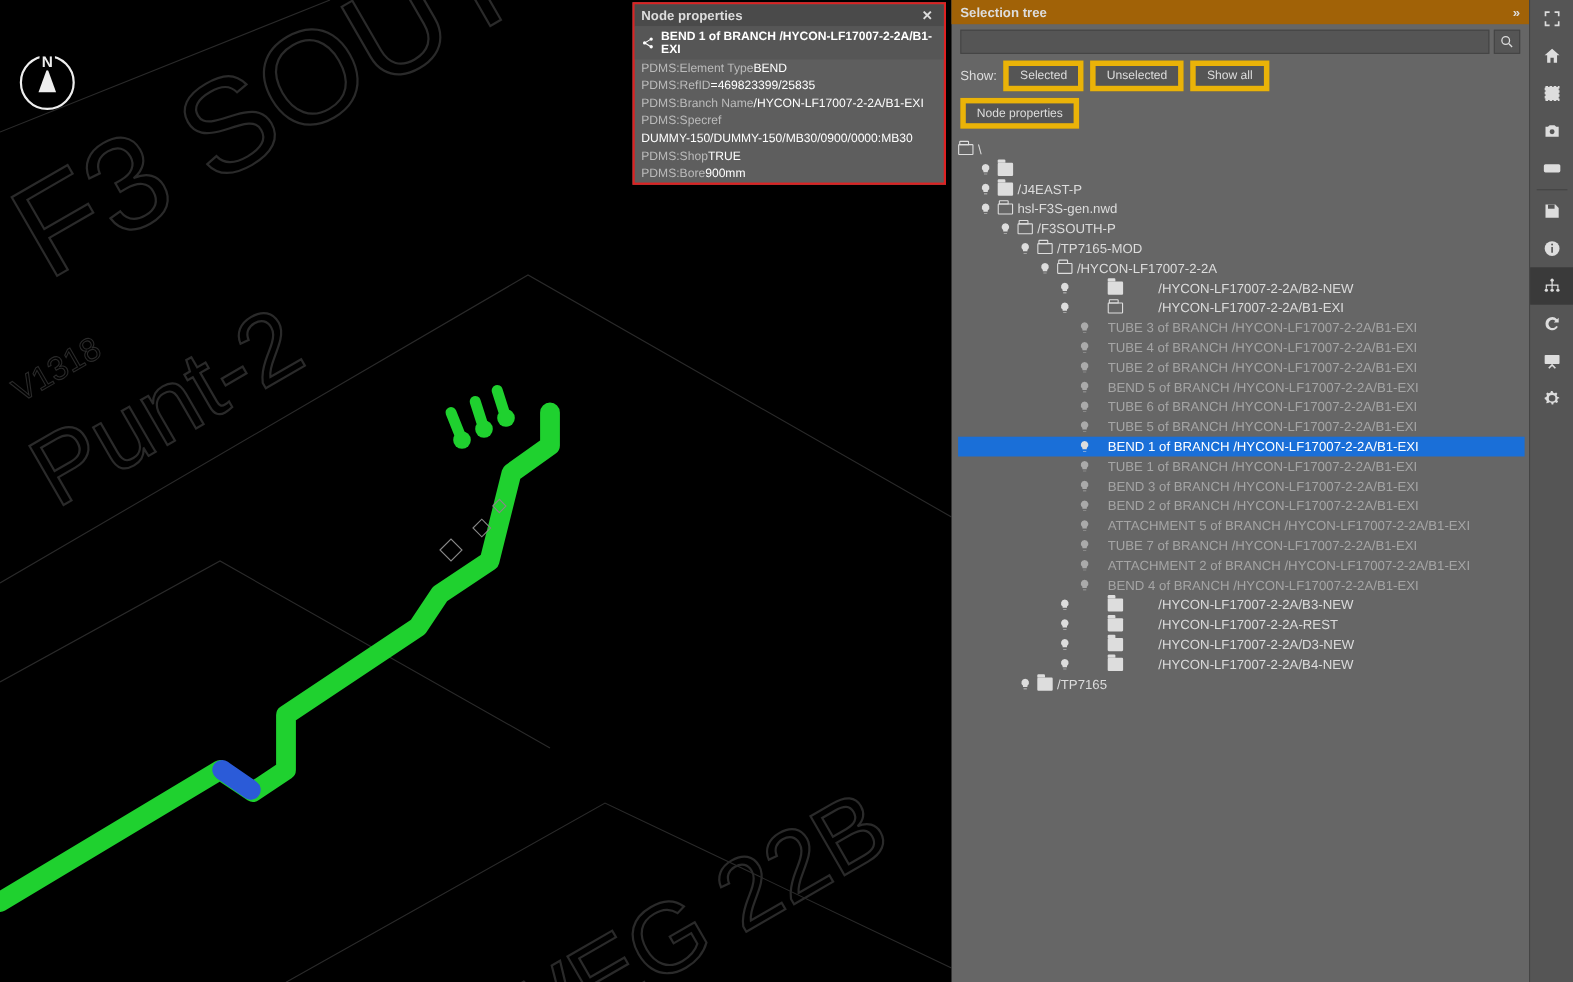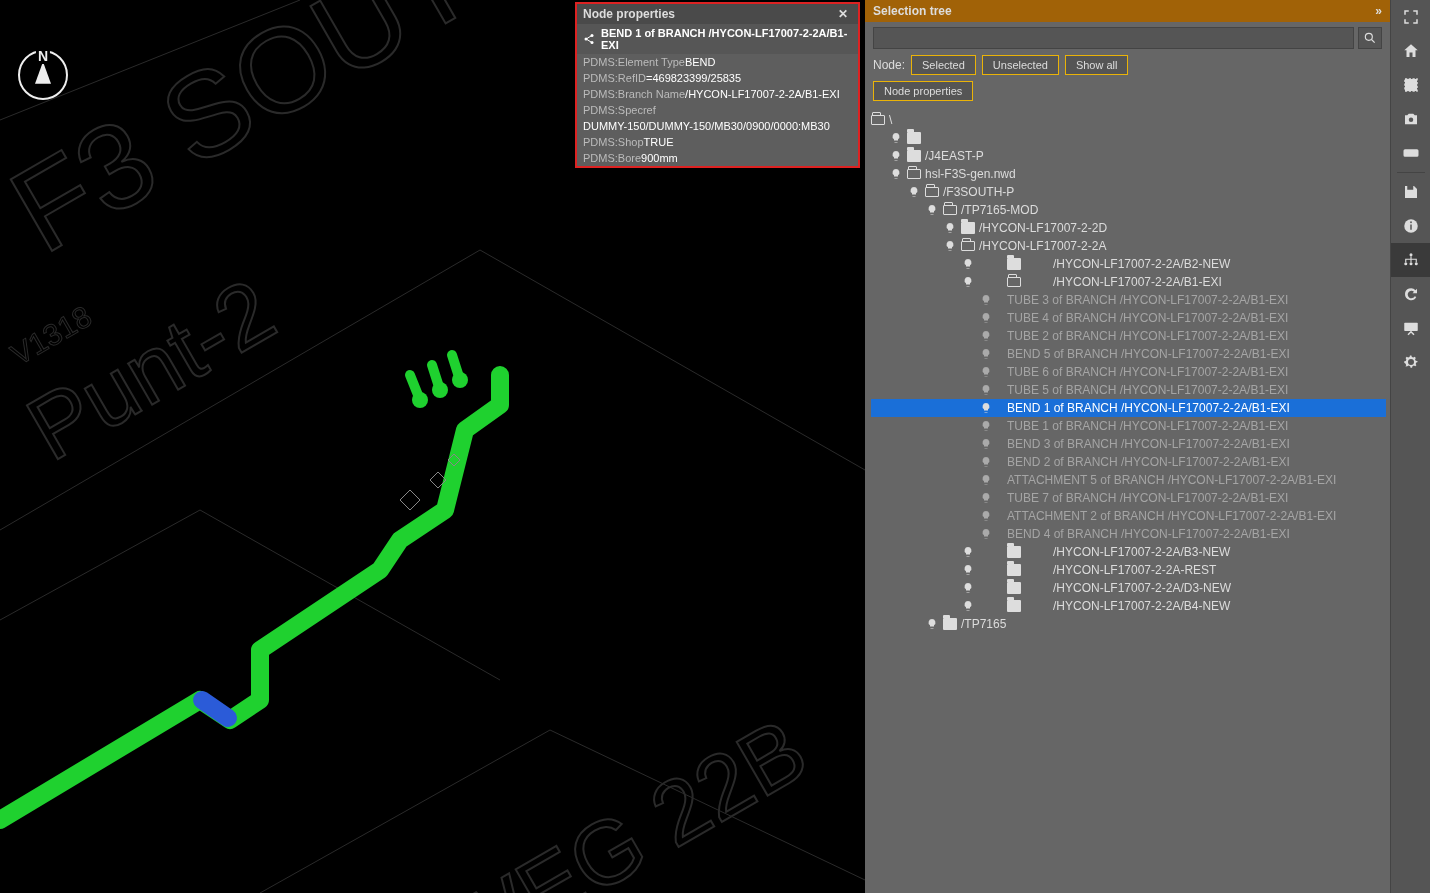--- a/index.html
+++ b/index.html
@@ -124,21 +124,21 @@
     cursor:pointer;
   }
   .hide-row {
     display:flex; align-items:center; gap:6px;
     padding: 4px 8px;
     font-size: 12px;
     color:#ddd;
   }
   .hide-row .btn, .node-prop-row .btn {
     background: #555;
-    border: 1px solid #eab308;
+    border: 5px solid #eab308;
     color: #ddd;
     padding: 3px 10px;
     font-size: 11px;
     cursor: pointer;
   }
   .node-prop-row { padding: 2px 8px 8px 8px; }
   .tree {
     flex:1;
     overflow-y:auto;
     padding: 2px 4px 10px 6px;
@@ -304,21 +304,21 @@
   <div class="search-row">
     <input type="text" placeholder="" style="">
     <div class="search-btn">
       <svg viewBox="0 0 24 24" width="14" height="14" stroke="#ddd" stroke-width="2" fill="none">
           <circle cx="10" cy="10" r="6"></circle>
           <path d="M15 15 L20 20"></path>
         </svg>
     </div>
   </div>
   <div class="hide-row">
-    <span>Node:</span>
+    <span>Show:</span>
     <button class="btn">Selected</button>
     <button class="btn">Unselected</button>
     <button class="btn">Show all</button>
   </div>
   <div class="node-prop-row">
     <button class="btn">Node properties</button>
   </div>
   <div class="tree" id="tree">
       <div class="tree-row indent-0">
         <span class="icon">
@@ -381,31 +381,20 @@
         </span>
         <span class="label">/TP7165-MOD</span>
       </div>
       <div class="tree-row indent-4">
         <span class="icon bulb">
           <svg width="12" height="12" viewBox="0 0 24 24" fill="currentColor">
             <path d="M9 21h6v-1H9v1zm3-19a7 7 0 0 0-4 12.7V17h8v-2.3A7 7 0 0 0 12 2z"></path>
           </svg>
         </span>
         <span class="icon">
-          <span class="folder"></span>
-        </span>
-        <span class="label">/HYCON-LF17007-2-2D</span>
-      </div>
-      <div class="tree-row indent-4">
-        <span class="icon bulb">
-          <svg width="12" height="12" viewBox="0 0 24 24" fill="currentColor">
-            <path d="M9 21h6v-1H9v1zm3-19a7 7 0 0 0-4 12.7V17h8v-2.3A7 7 0 0 0 12 2z"></path>
-          </svg>
-        </span>
-        <span class="icon">
           <span class="folder open"></span>
         </span>
         <span class="label">/HYCON-LF17007-2-2A</span>
       </div>
       <div class="tree-row indent-5">
         <span class="icon bulb">
           <svg width="12" height="12" viewBox="0 0 24 24" fill="currentColor">
             <path d="M9 21h6v-1H9v1zm3-19a7 7 0 0 0-4 12.7V17h8v-2.3A7 7 0 0 0 12 2z"></path>
           </svg>
         </span>

